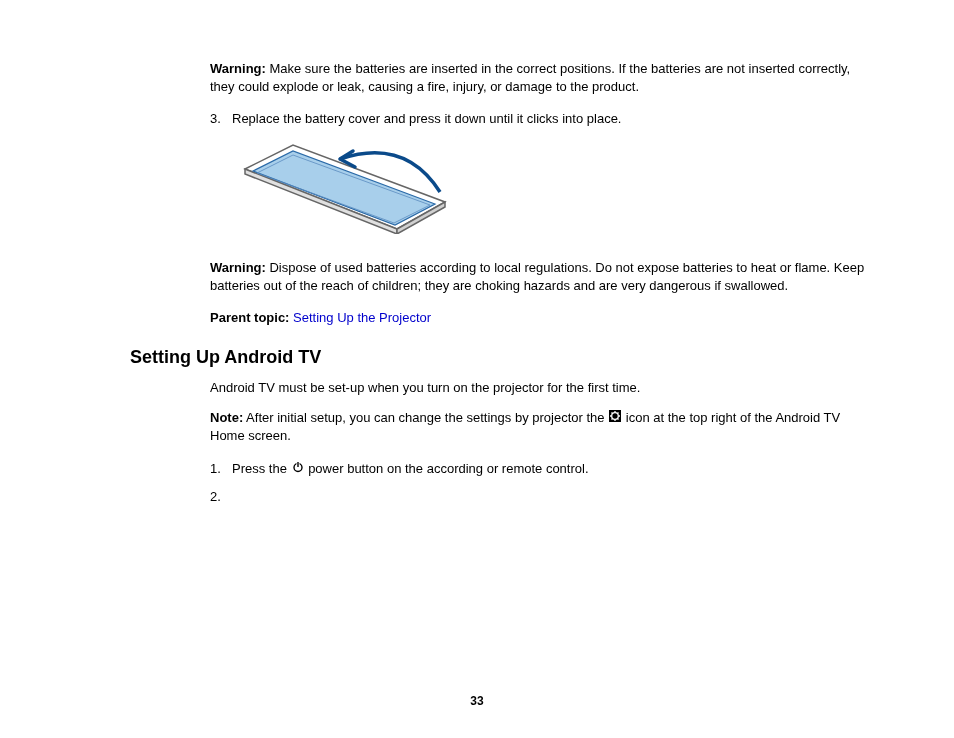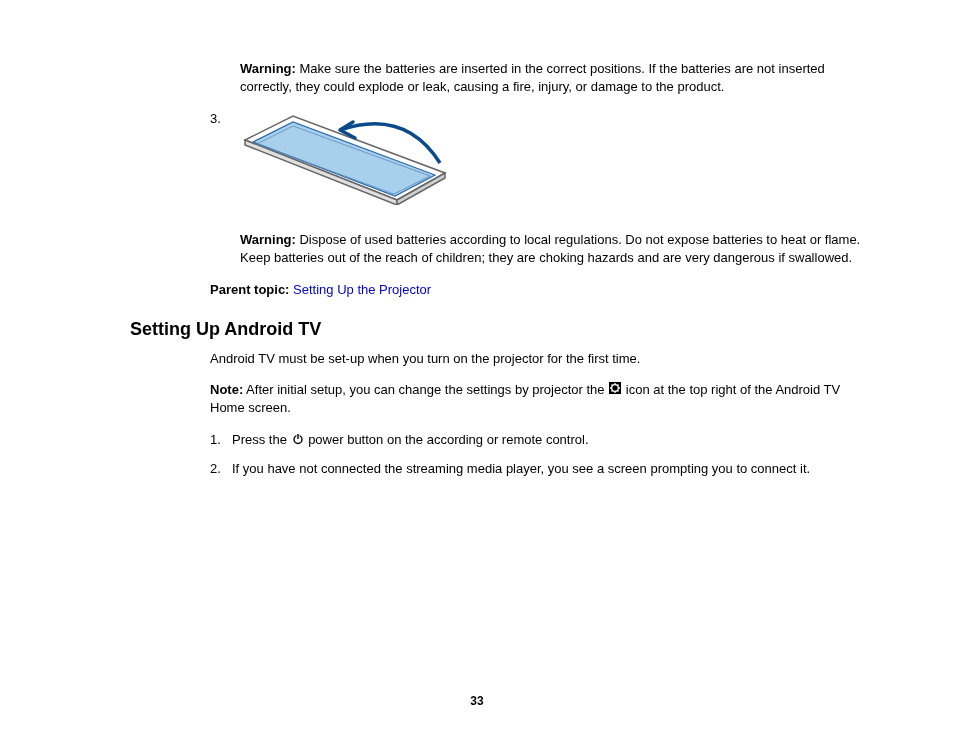--- a/index.html
+++ b/index.html
@@ -8,21 +8,21 @@
       font-size: 13px;
       line-height: 1.4;
       color: #000;
       background: #fff;
       width: 954px;
       height: 738px;
       position: relative;
       padding: 60px 80px 40px 130px;
     }
     .indent-block {
-      margin-left: 110px;
+      margin-left: 80px;
       margin-bottom: 14px;
     }
     .ol-item {
       margin-left: 80px;
       margin-bottom: 10px;
       padding-left: 22px;
       position: relative;
     }
     .ol-num {
       position: absolute;
@@ -70,20 +70,21 @@
   </style>
 </head>
 <body>
 
 <div class="indent-block">
   <span class="bold">Warning:</span><span> Make sure the batteries are inserted in the correct positions. If the batteries are not inserted correctly, they could explode or leak, causing a fire, injury, or damage to the product.</span>
 </div>
 
 <div class="ol-item">
   <span class="ol-num">3.</span>
+  <span>Replace the battery cover and press it down until it clicks into place.</span>
 </div>
 
 <div class="illustration">
   <svg width="210" height="95" viewBox="0 0 210 95">
     <g transform="translate(5,8)">
       <path d="M 0 22 L 48 -2 L 200 55 L 152 82 Z" fill="#ffffff" stroke="#666" stroke-width="1.5"></path>
       <path d="M 0 22 L 0 27 L 152 87 L 152 82 Z" fill="#e0e0e0" stroke="#666" stroke-width="1.5"></path>
       <path d="M 152 82 L 200 55 L 200 60 L 152 87 Z" fill="#d0d0d0" stroke="#666" stroke-width="1.5"></path>
       <path d="M 8 24 L 48 4 L 190 57 L 150 78 Z" fill="#a8cfeb" stroke="#2a6aa8" stroke-width="1.2"></path>
       <path d="M 12 26 L 48 8 L 185 58 L 149 76 Z" fill="none" stroke="#5a8bbf" stroke-width="0.8"></path>
@@ -126,16 +127,15 @@
   <span class="ol-num">1.</span>
   <span>Press the </span><span class="inline-icon"><svg width="12" height="12" viewBox="0 0 12 12">
         <circle cx="6" cy="6.5" r="4" fill="none" stroke="#000" stroke-width="1.4"></circle>
         <rect x="4.4" y="0.5" width="3.2" height="4" fill="#fff"></rect>
         <line x1="6" y1="1" x2="6" y2="6" stroke="#000" stroke-width="1.4"></line>
       </svg></span><span> power button on the according or remote control.</span>
 </div>
 
 <div class="ol-item">
   <span class="ol-num">2.</span>
-  <span>If you have not connected the streaming media player, you see a screen prompting you to connect it.</span>
 </div>
 
 <div class="page-num">33</div>
 
 </body></html>

